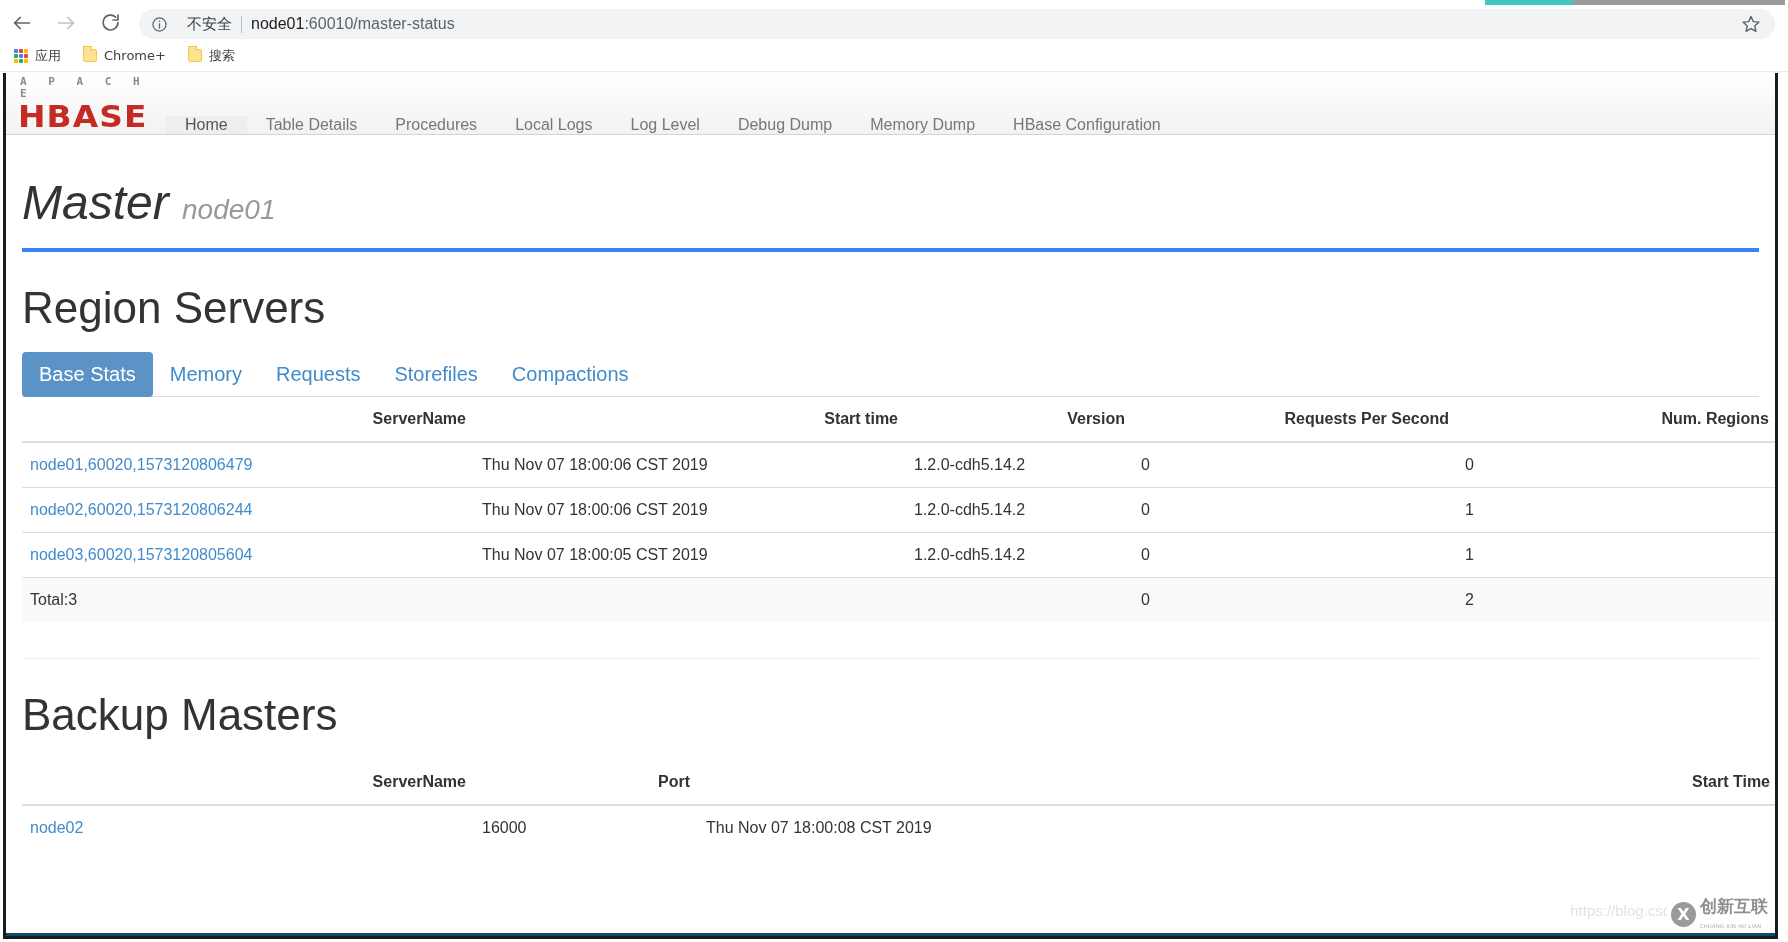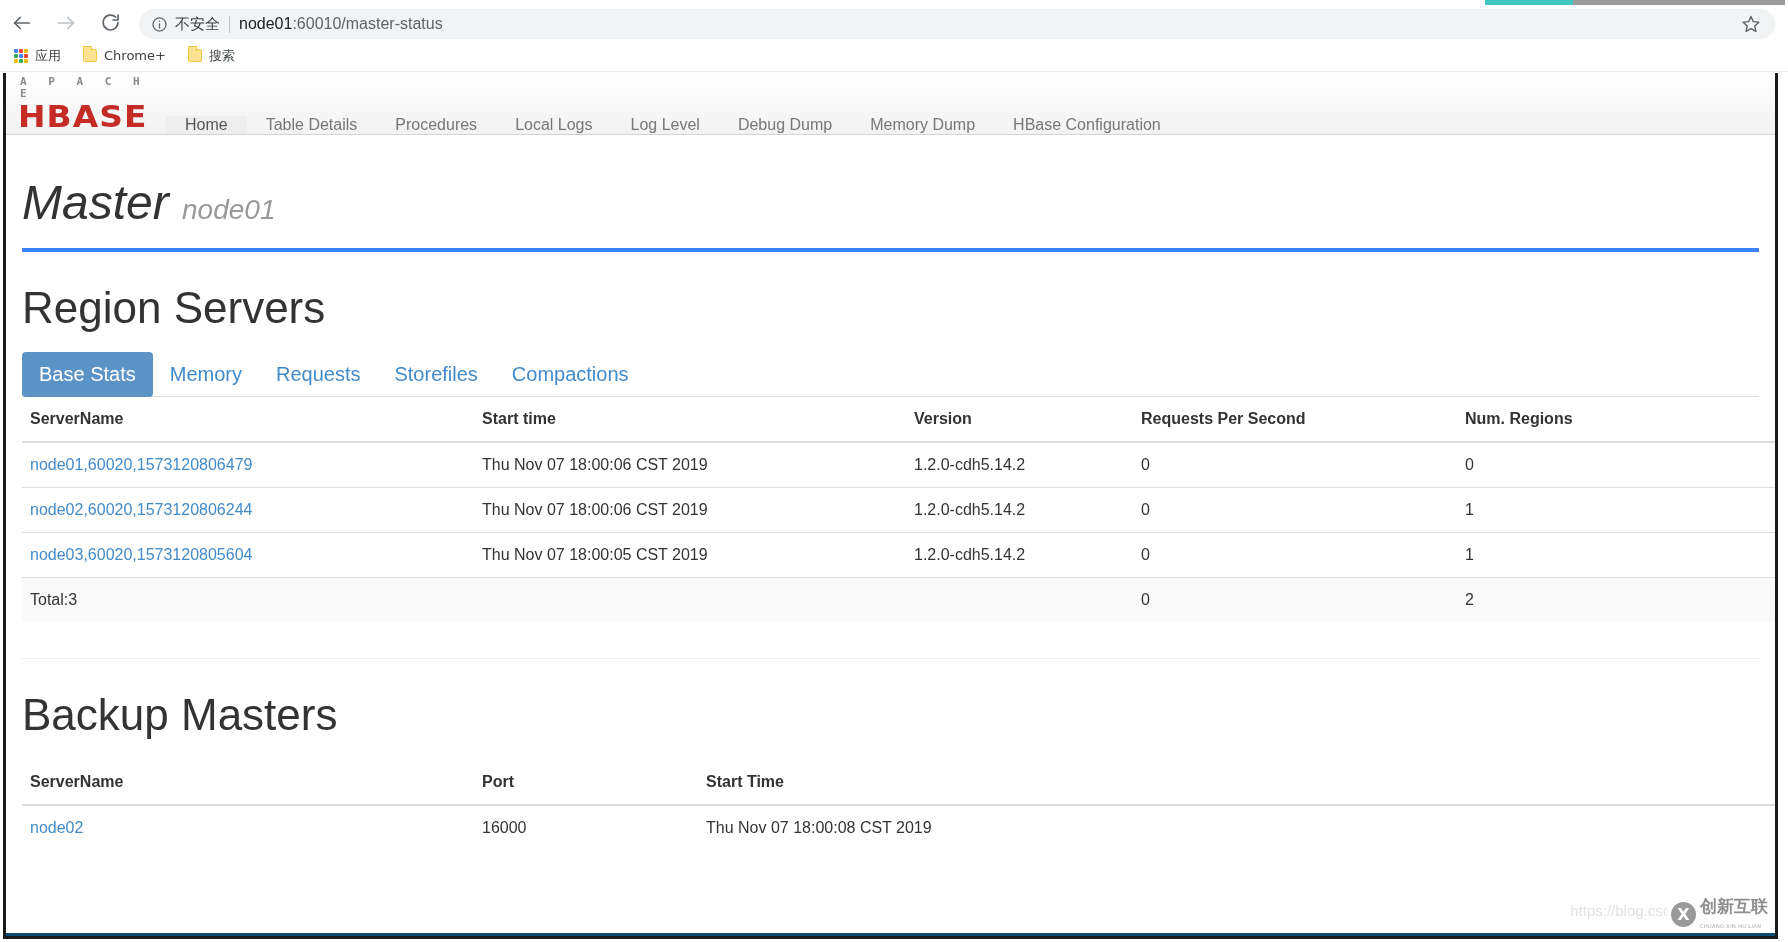--- a/index.html
+++ b/index.html
@@ -48,21 +48,21 @@
     background: #f1f3f4;
     border-radius: 15px;
     display: flex; align-items: center;
   }
   .omni-info-icon {
     margin-left: 12px;
     width: 17px; height: 17px;
     flex: 0 0 auto;
   }
   .omni-insecure {
-    margin-left: 7px;
+    margin-left: 19px;
     font-size: 15px; color: #3c4043;
     font-family: "DejaVu Sans", sans-serif;
     white-space: nowrap;
   }
   .omni-sep {
     margin-left: 9px; margin-right: 9px;
     width: 1px; height: 17px; background: #bdc1c6;
   }
   .omni-url {
     font-size: 16px; color: #202124;
@@ -229,21 +229,21 @@
     border-radius: 4px;
   }
 
   table.tbl {
     width: 100%;
     border-collapse: collapse;
     font-size: 16px;
     table-layout: fixed;
   }
   table.tbl th {
-    text-align: left;
+    text-align: right;
     font-weight: bold;
     color: #333333;
     padding: 13px 8px;
     border-bottom: 2px solid #dddddd;
     white-space: nowrap;
   }
   table.tbl td {
     padding: 13px 8px;
     color: #333333;
     border-top: 1px solid #dddddd;

